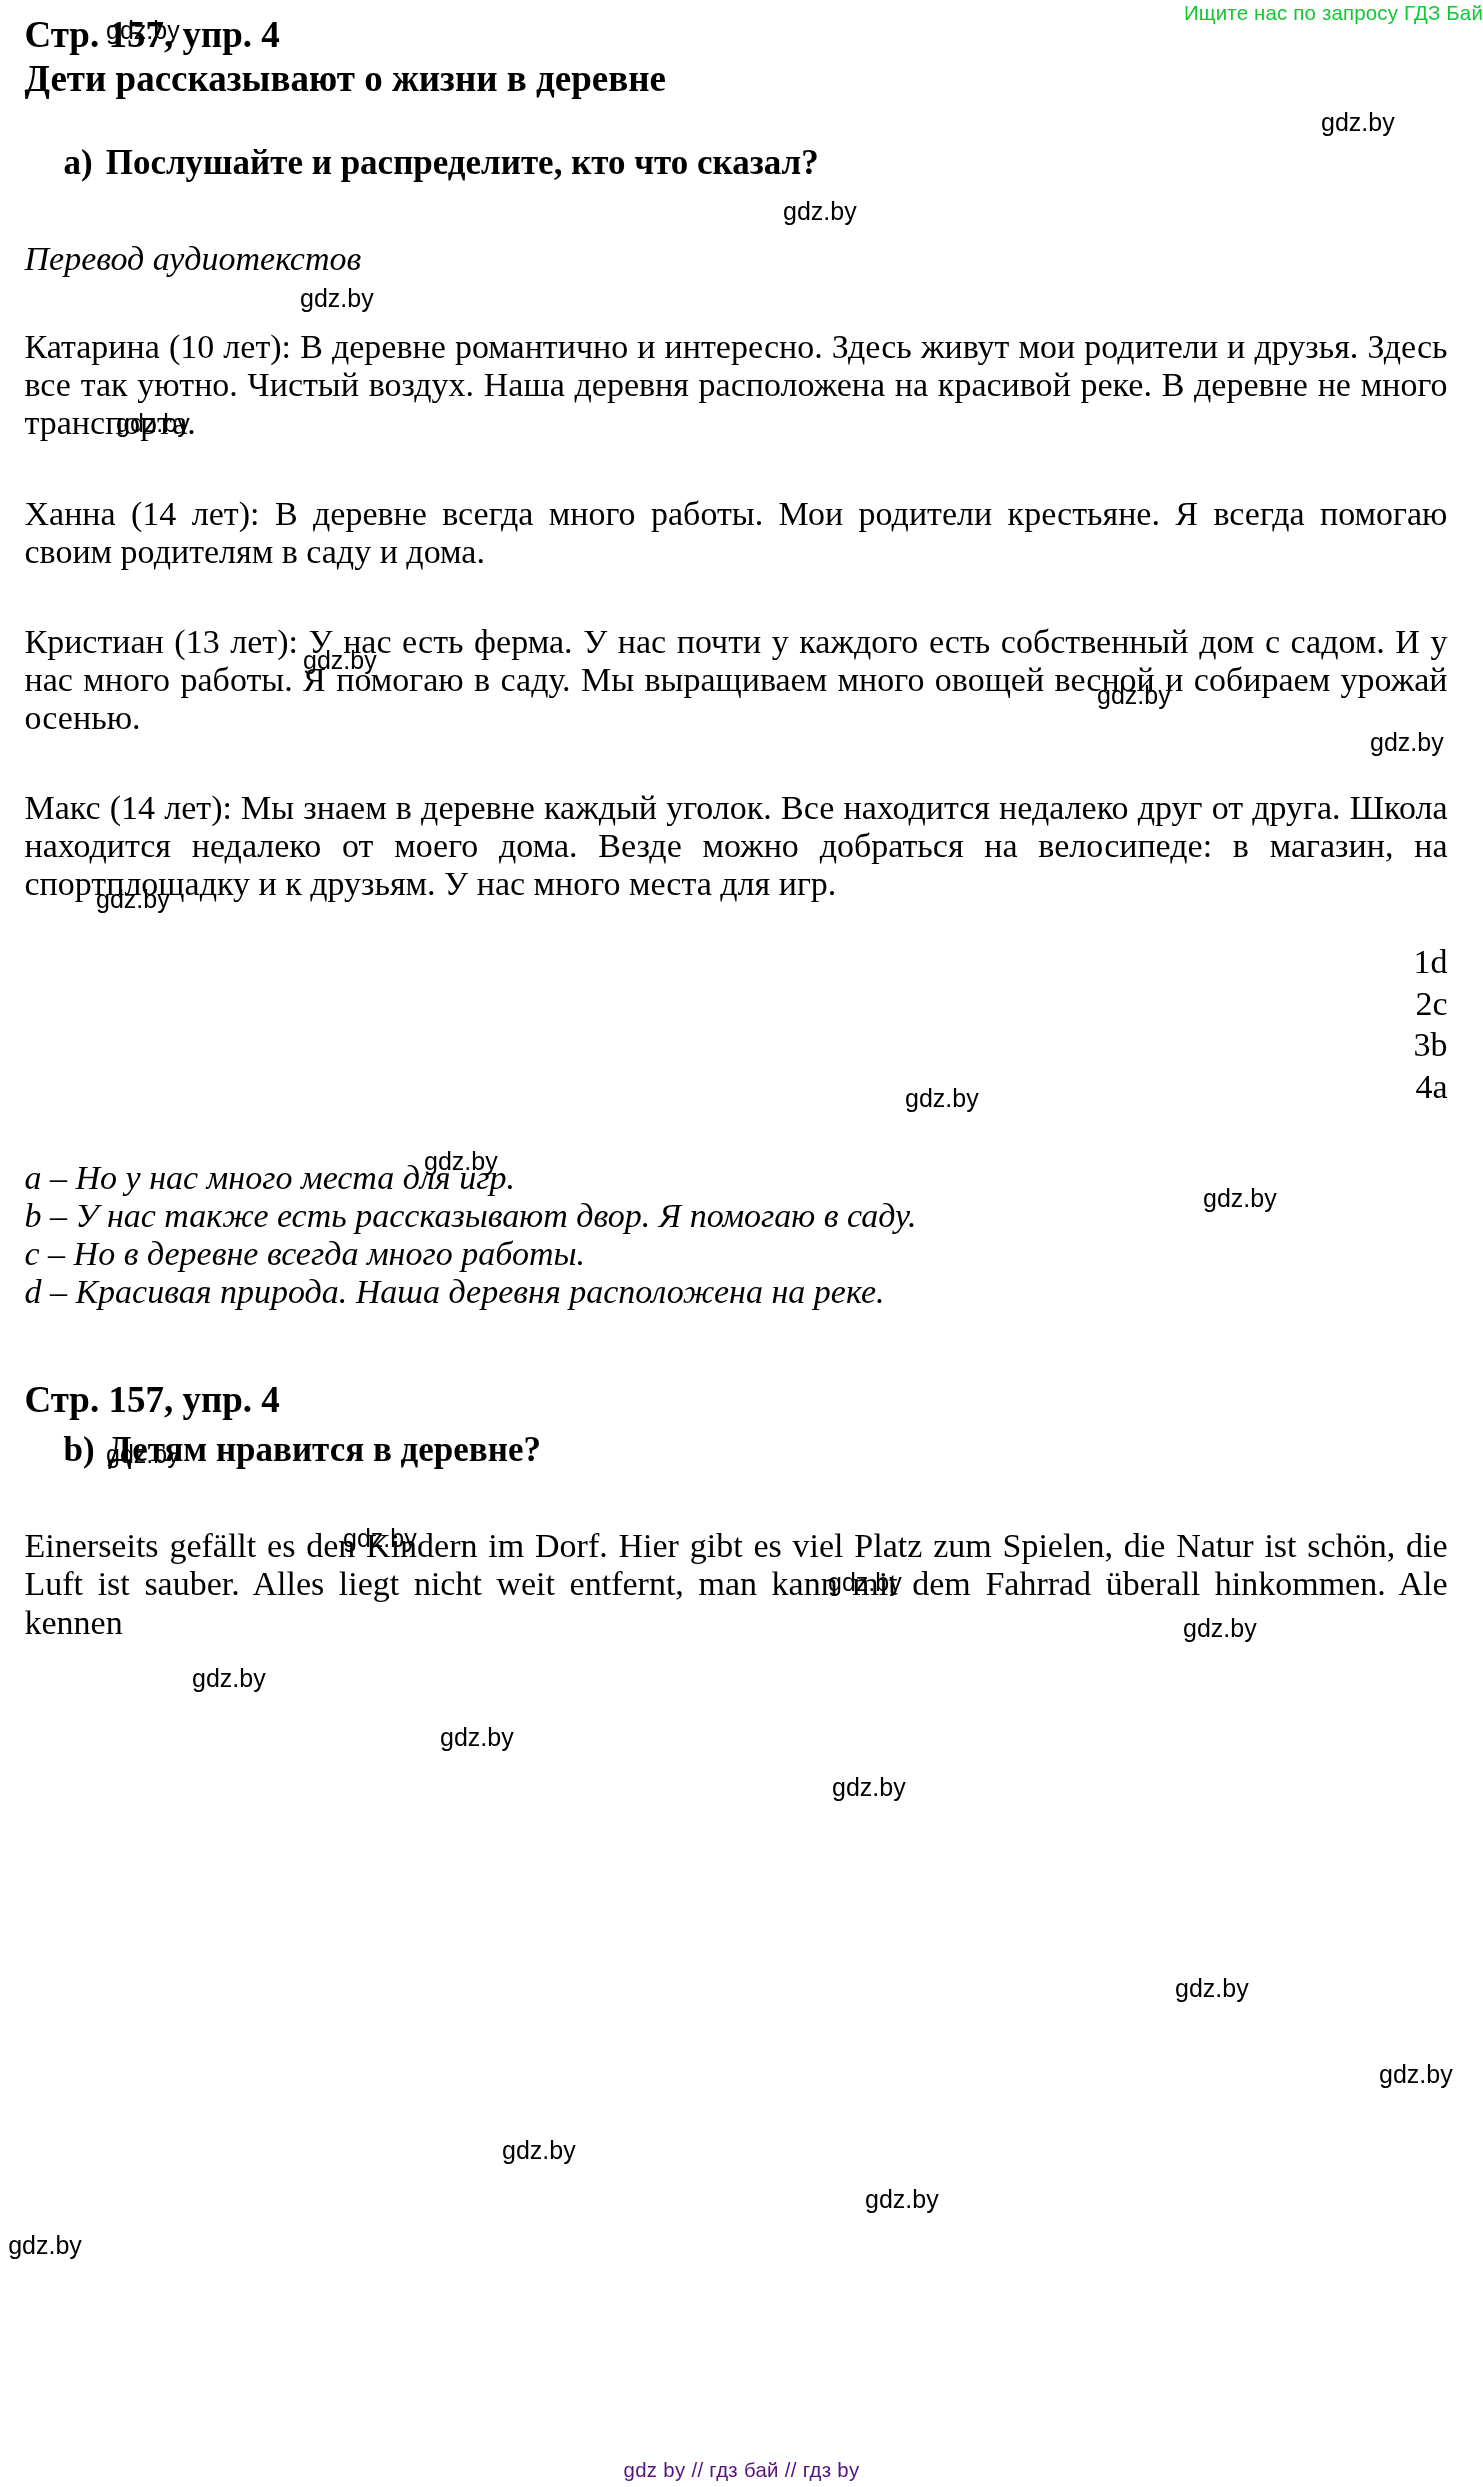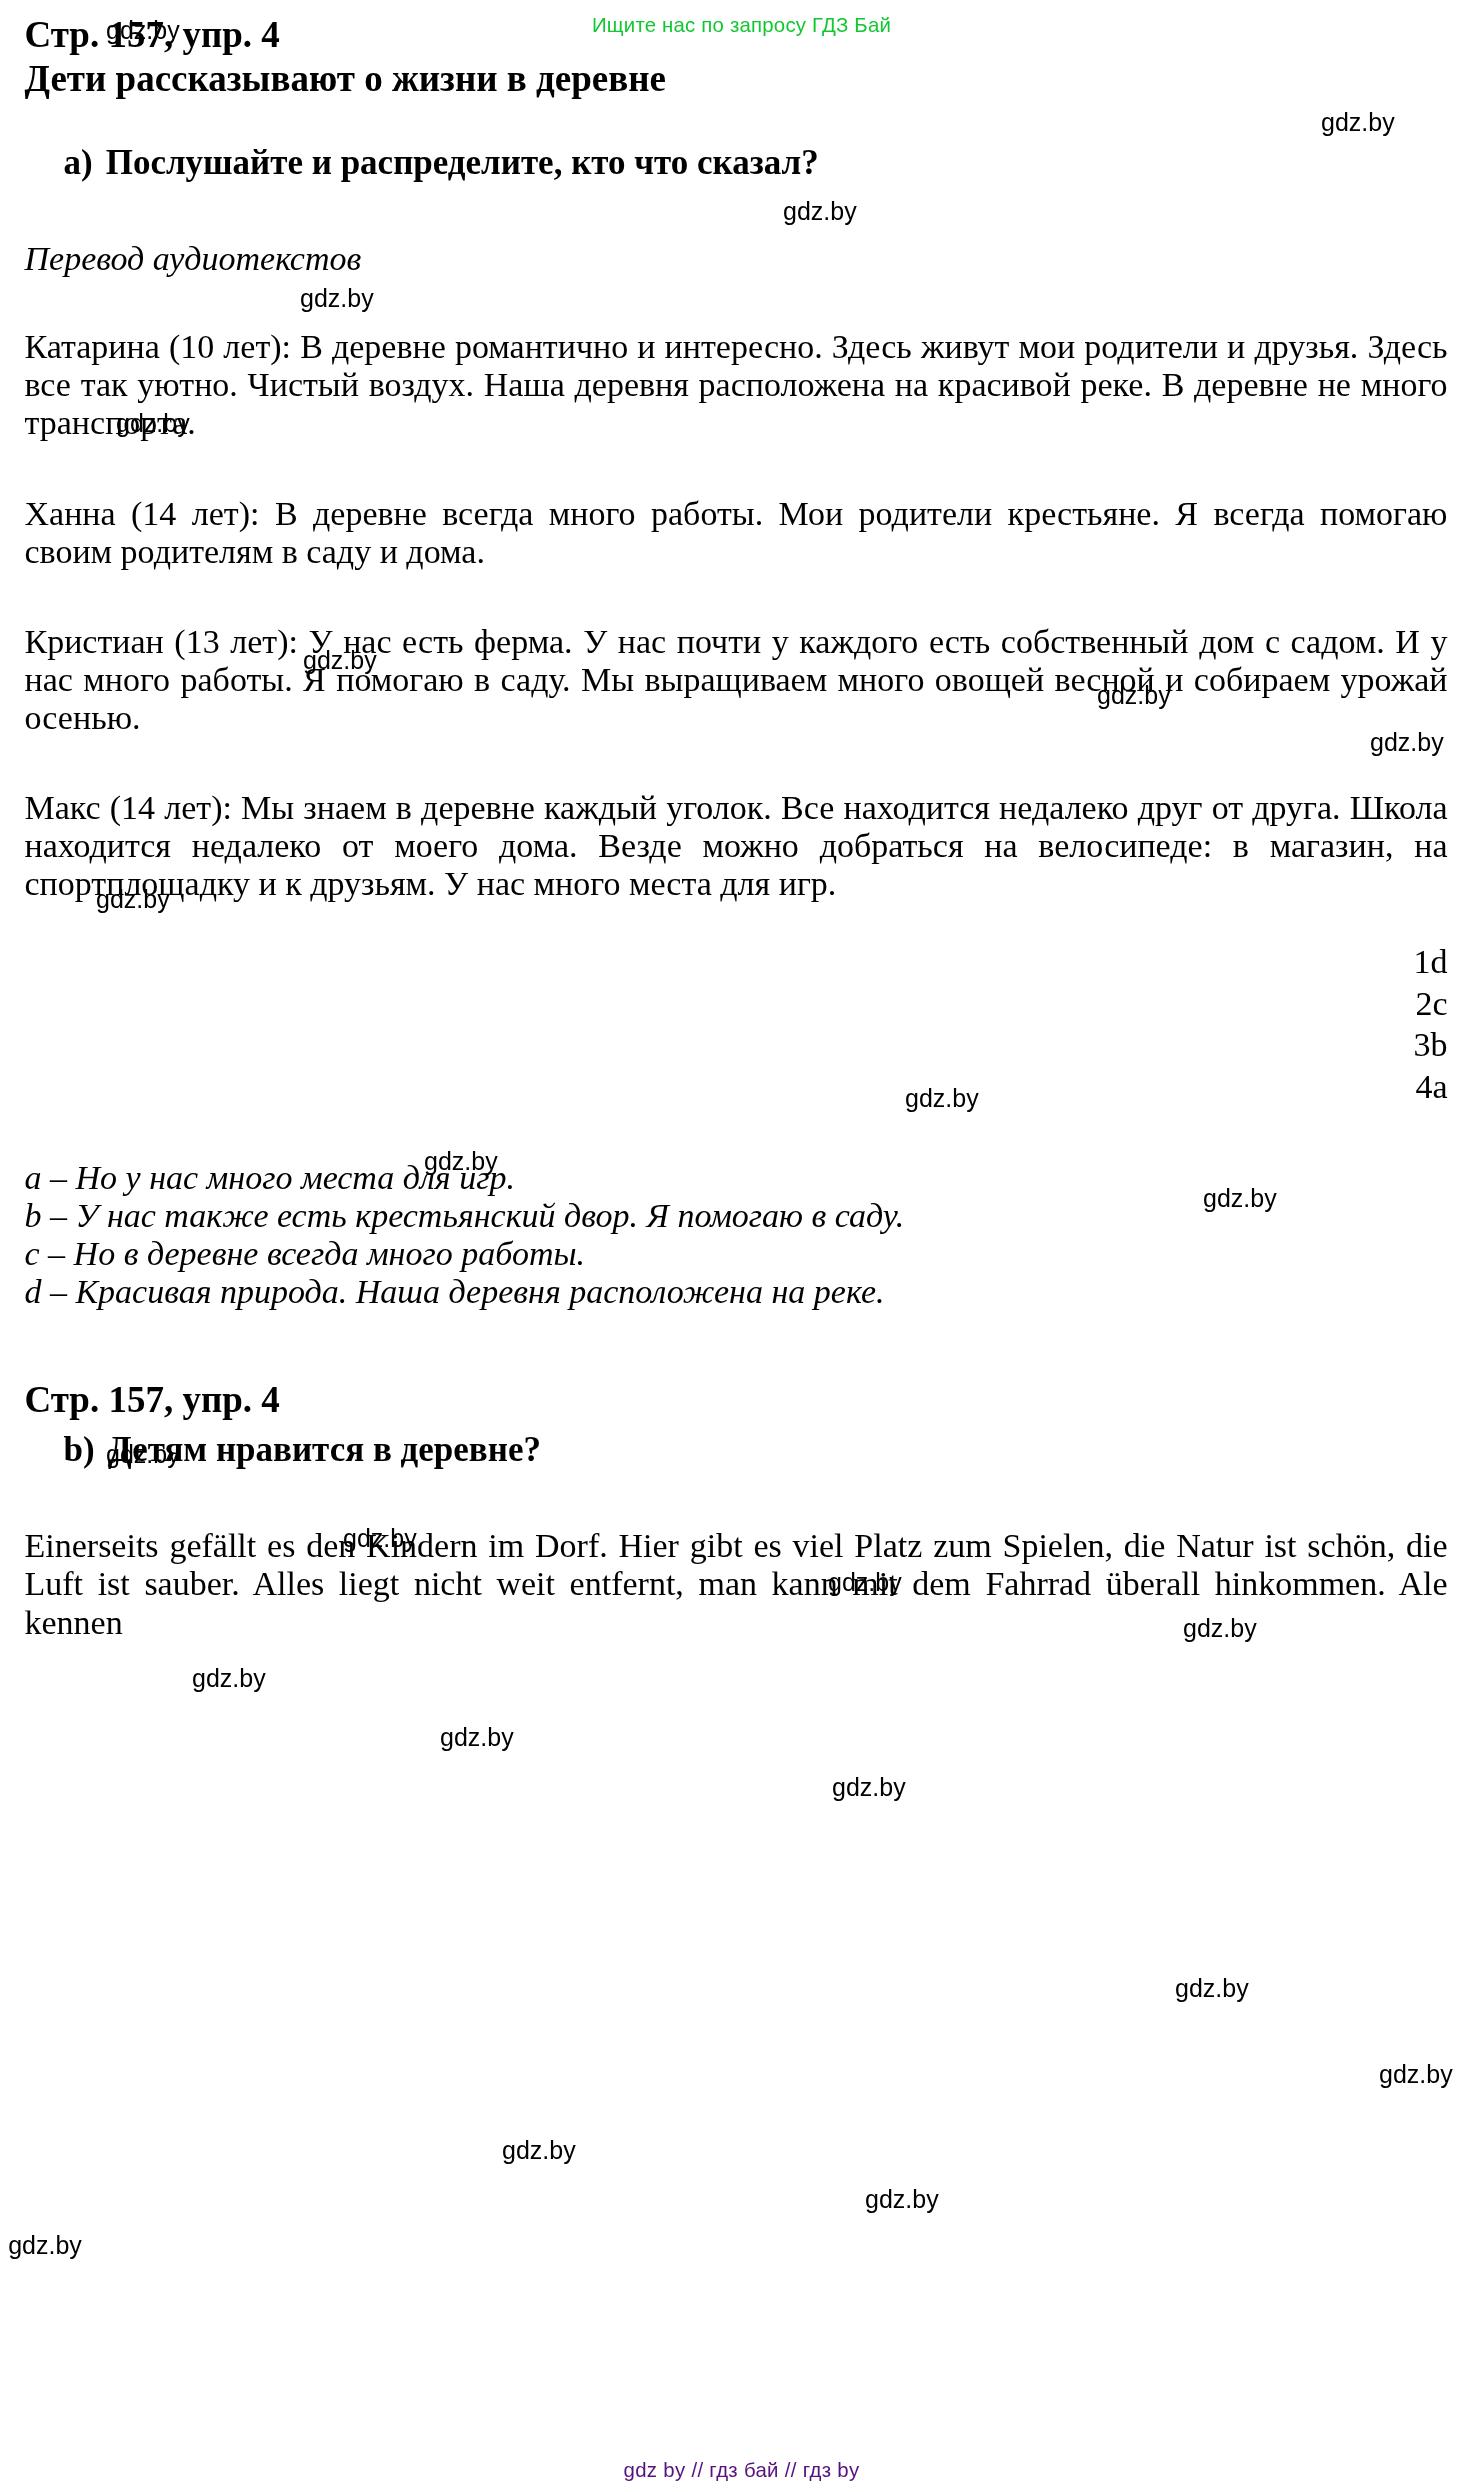--- a/index.html
+++ b/index.html
@@ -24,27 +24,26 @@
     width: 1483px;
     height: 2487px;
     box-sizing: border-box;
   }
 
   .site-header {
     position: absolute;
     top: 1.6px;
     left: 0;
     width: 100%;
-    text-align: center;
+    text-align: right;
     font-family: "Liberation Sans", "DejaVu Sans", sans-serif;
     font-size: 20.4px;
     color: #12c832;
     letter-spacing: 0.2px;
     white-space: nowrap;
-    margin-top: 12px;
   }
 
   .site-footer {
     position: absolute;
     bottom: 4.9px;
     left: 0;
     width: 100%;
     text-align: center;
     font-family: "Liberation Sans", "DejaVu Sans", sans-serif;
     font-size: 20.4px;
@@ -183,21 +182,21 @@
       <div>1d</div>
       <div>2c</div>
       <div>3b</div>
       <div>4a</div>
     </div>
 
     <div class="sp-64"></div>
 
     <div class="options">
       <div>a – Но у нас много места для игр.</div>
-      <div>b – У нас также есть крестьянский двор. Я помогаю в саду.</div>
+      <div>b – У нас также есть рассказывают двор. Я помогаю в саду.</div>
       <div>c – Но в деревне всегда много работы.</div>
       <div>d – Красивая природа. Наша деревня расположена на реке.</div>
     </div>
 
     <div class="sp-86"></div>
 
     <div class="ex-head">Стр. 157, упр. 4</div>
 
     <div class="sp-14"></div>
 

